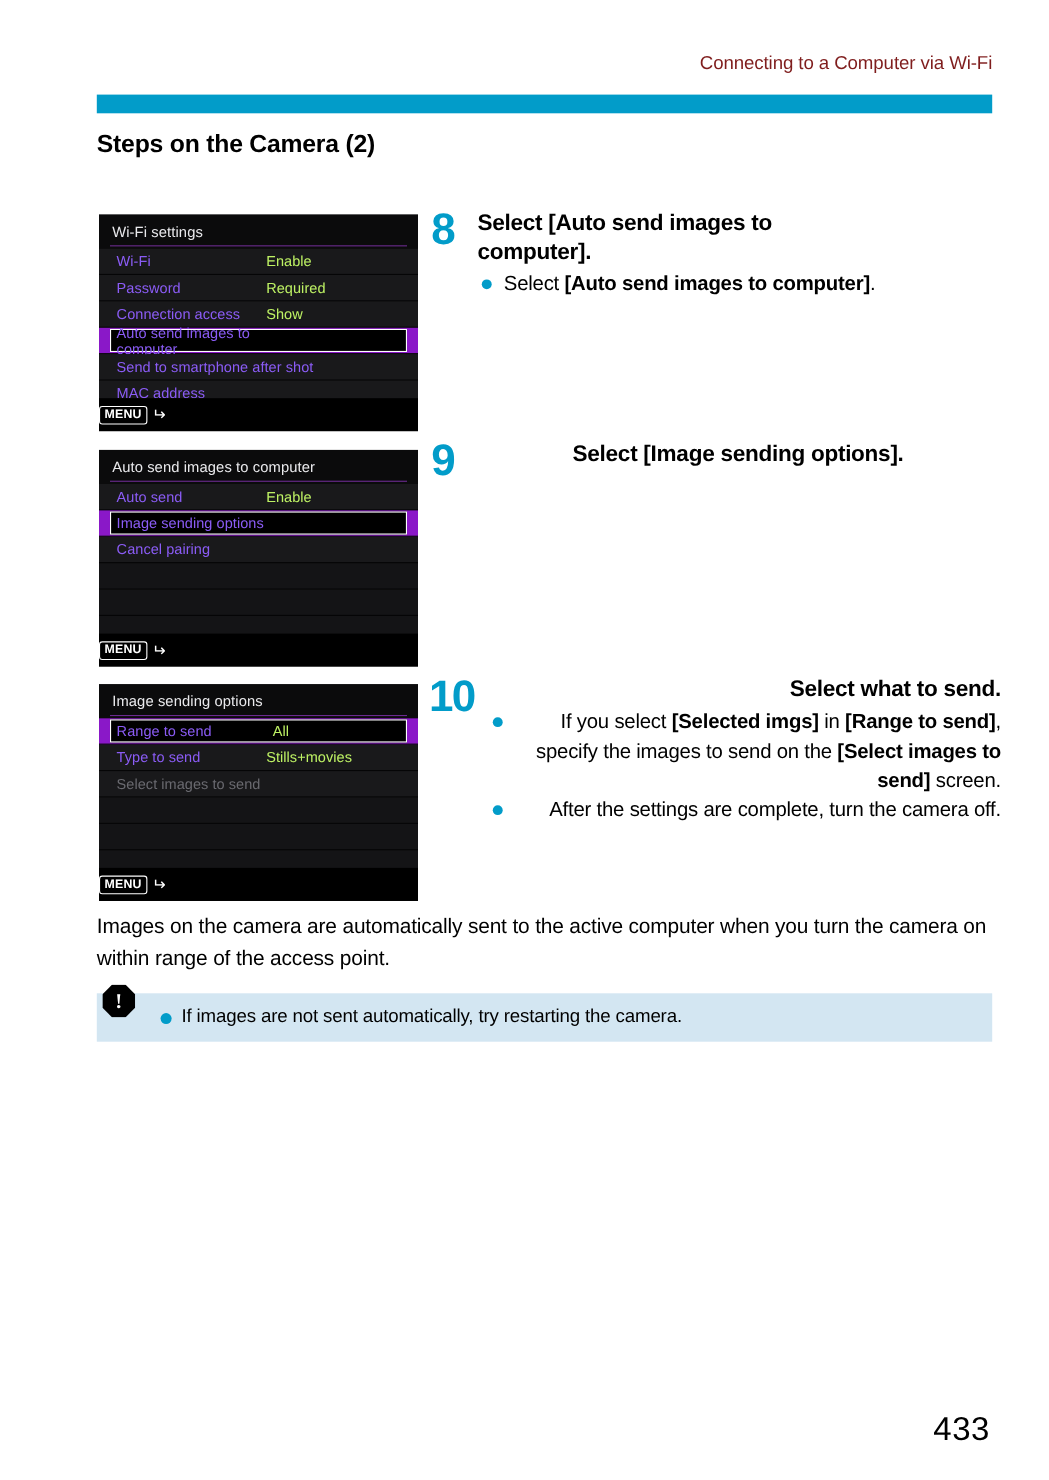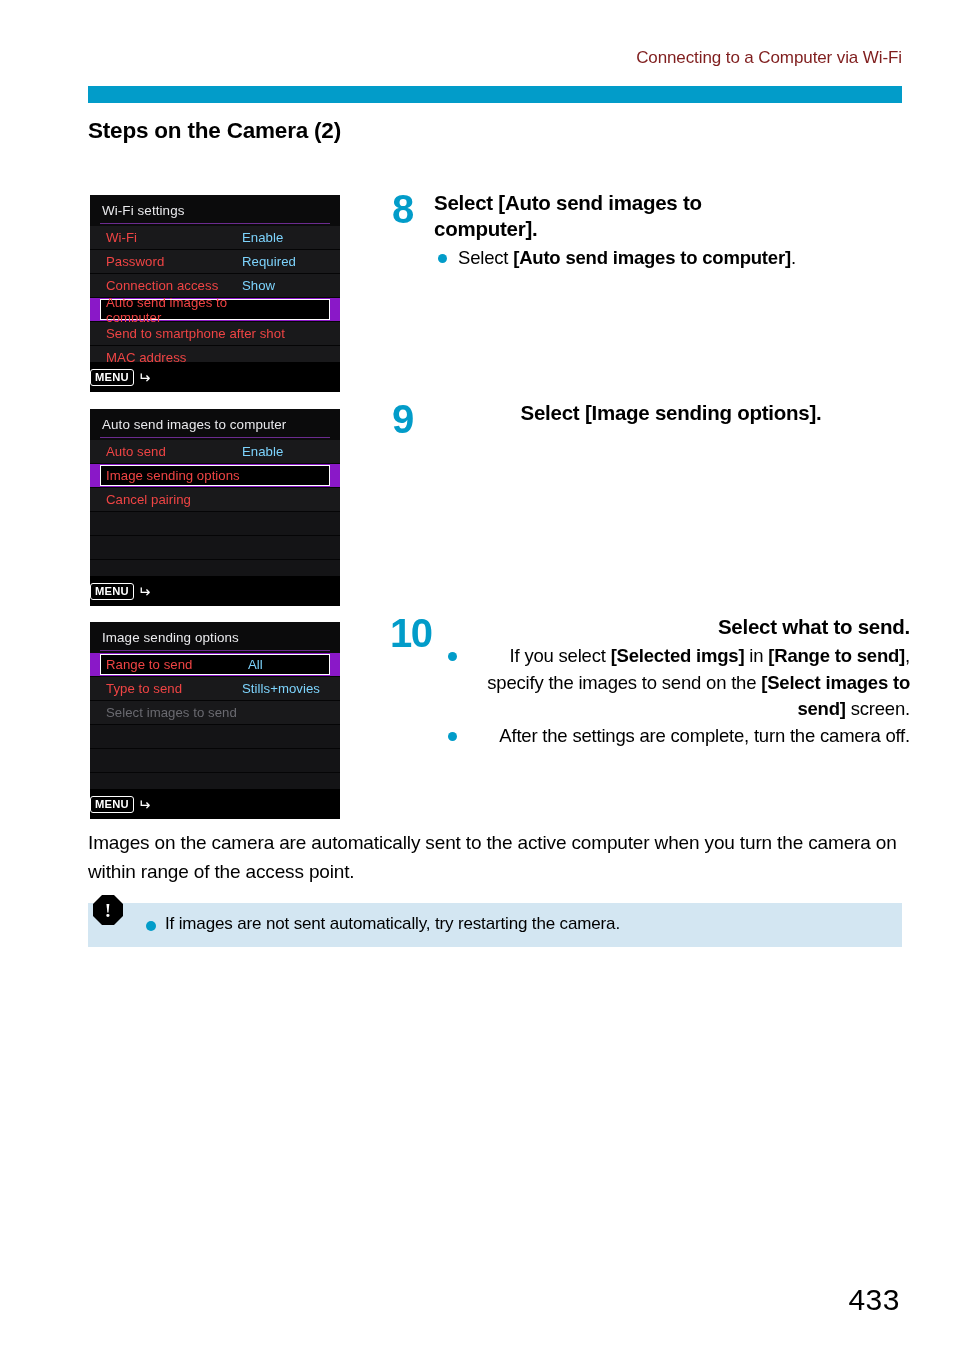--- a/index.html
+++ b/index.html
@@ -43,21 +43,21 @@
     left: 88px;
     font-size: 22.5px;
     font-weight: bold;
     letter-spacing: -0.2px;
   }
 
   
   .lcd {
     position: absolute;
     left: 90px;
-    width: 250px;
+    width: 290px;
     height: 197px;
     background: #000000;
     color: #ffffff;
     font-size: 13.2px;
     box-sizing: border-box;
     overflow: hidden;
   }
   .lcd-1 { top: 195px; }
   .lcd-2 { top: 409px; }
   .lcd-3 { top: 622px; }
@@ -94,25 +94,25 @@
     align-items: center;
     background: #19191b;
     border-bottom: 1px solid #050506;
     box-sizing: border-box;
   }
   .lcd-row.empty { background: #141416; }
   .lcd-row .rlabel {
     padding-left: 16px;
     width: 152px;
     box-sizing: border-box;
-    color: #ef4444;
+    color: #8b5cf6;
     letter-spacing: 0.05px;
   }
   .lcd-row .rvalue {
-    color: #7dd3fc;
+    color: #bef264;
     letter-spacing: 0.05px;
   }
   .lcd-row .rlabel.wide {
     width: auto;
   }
   .lcd-row.disabled .rlabel,
   .lcd-row.disabled .rvalue {
     color: #6a6a70;
   }
 

